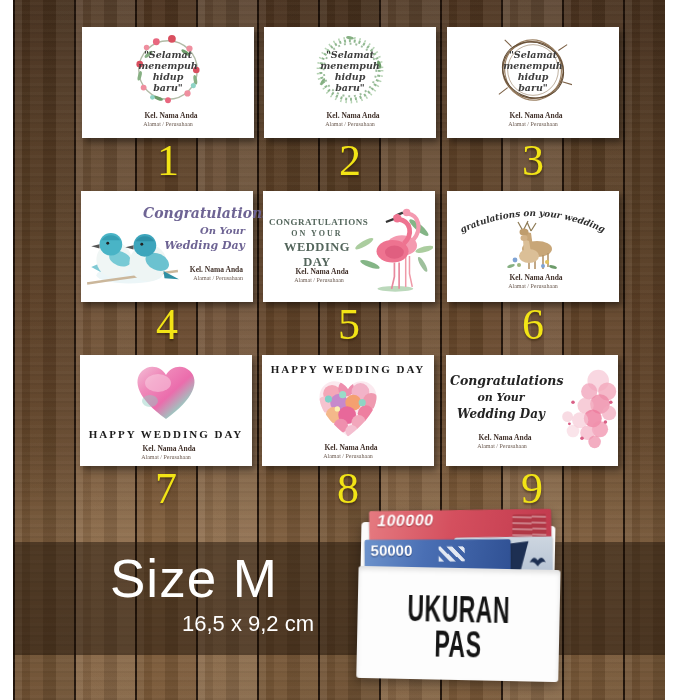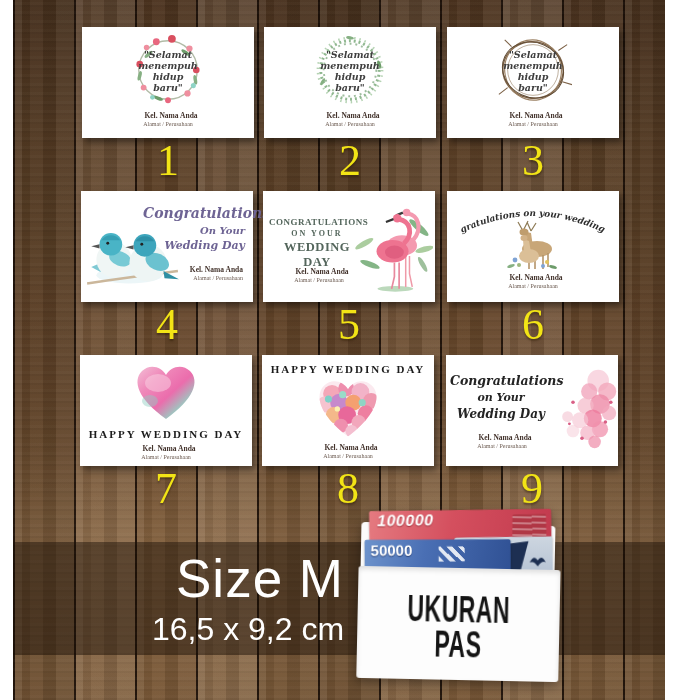--- a/index.html
+++ b/index.html
@@ -44,24 +44,24 @@
   .t5 .l1{font-size:9px;letter-spacing:0.5px;} .t5 .l2{font-size:8px;letter-spacing:2px;margin-top:2px;}
   .t5 .l3{font-size:12.5px;letter-spacing:0.5px;margin-top:2px;}
   
   .stencil{position:absolute;left:0;right:0;text-align:center;color:#1c1c1c;
            font-family:"Liberation Serif",serif;font-weight:bold;font-size:11px;letter-spacing:2px;}
   
   .t9{position:absolute;left:4px;width:102px;top:18px;text-align:center;color:#242424;
       font-family:"DejaVu Serif",serif;font-style:italic;font-weight:bold;}
   .t9 .l1{font-size:12.5px;} .t9 .l2{font-size:11px;margin-top:3px;} .t9 .l3{font-size:12px;margin-top:3px;}
   
-  .size-title{position:absolute;left:110px;width:300px;top:548px;text-align:center;
+  .size-title{position:absolute;left:110px;width:300px;top:548px;text-align:left;
               color:#ffffff;font-size:53px;letter-spacing:1px;}
   .size-dims{position:absolute;left:98px;width:300px;top:611px;text-align:center;
-             color:#ffffff;font-size:32px;}
+             color:#ffffff;font-size:22px;}
   
   .envelope{position:absolute;left:358px;top:506px;width:202px;height:180px;
             transform:rotate(1.2deg);filter:drop-shadow(0 4px 6px rgba(0,0,0,0.35));}
   .env-back{position:absolute;left:2px;top:18px;width:194px;height:72px;background:#fbfbfb;border-radius:4px;}
   .note{position:absolute;border-radius:2px;box-shadow:0 1px 2px rgba(0,0,0,0.3);}
   .note-red{left:10px;top:4px;width:182px;height:44px;transform:rotate(-2deg);
             background:linear-gradient(100deg,#e57a80 0%,#d44f5e 45%,#c23a4e 100%);}
   .note-red .val{position:absolute;left:8px;top:1px;color:#fff;font-weight:bold;font-style:italic;
                  font-size:16px;letter-spacing:0.5px;text-shadow:0 1px 1px rgba(120,20,30,0.6);}
   .note-red .patch{position:absolute;right:5px;top:5px;width:34px;height:34px;background:#b03745;

